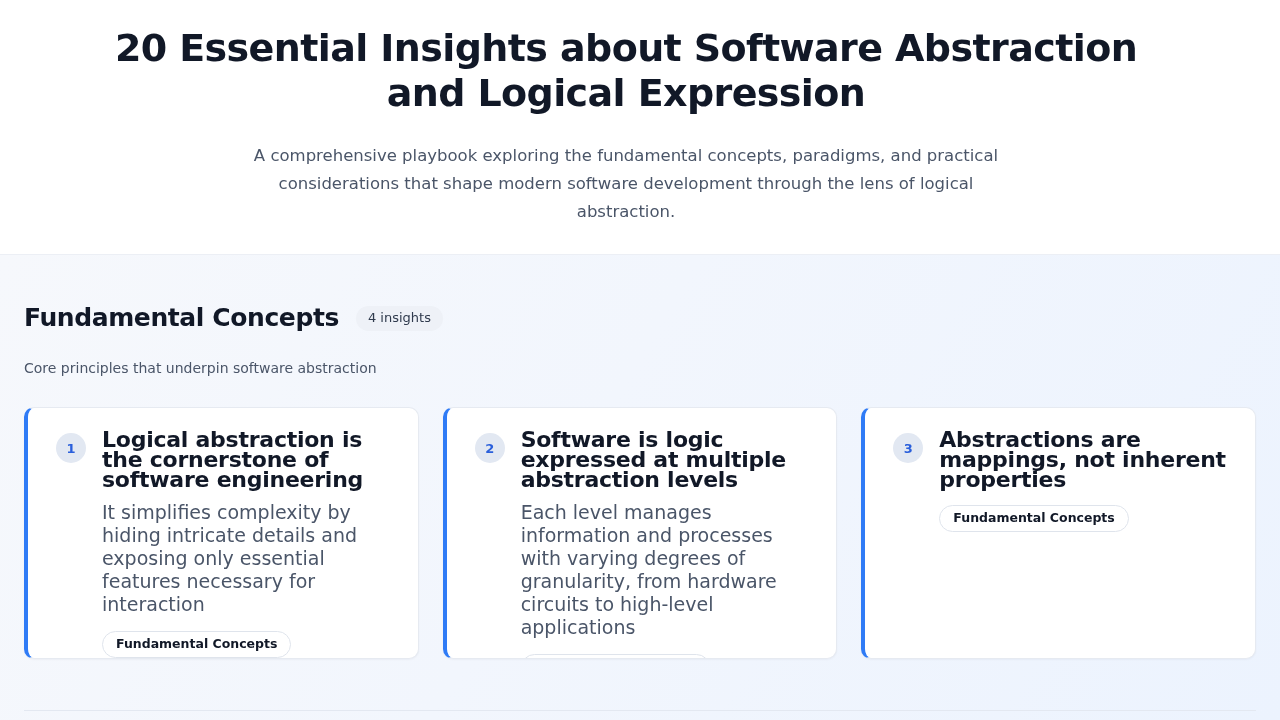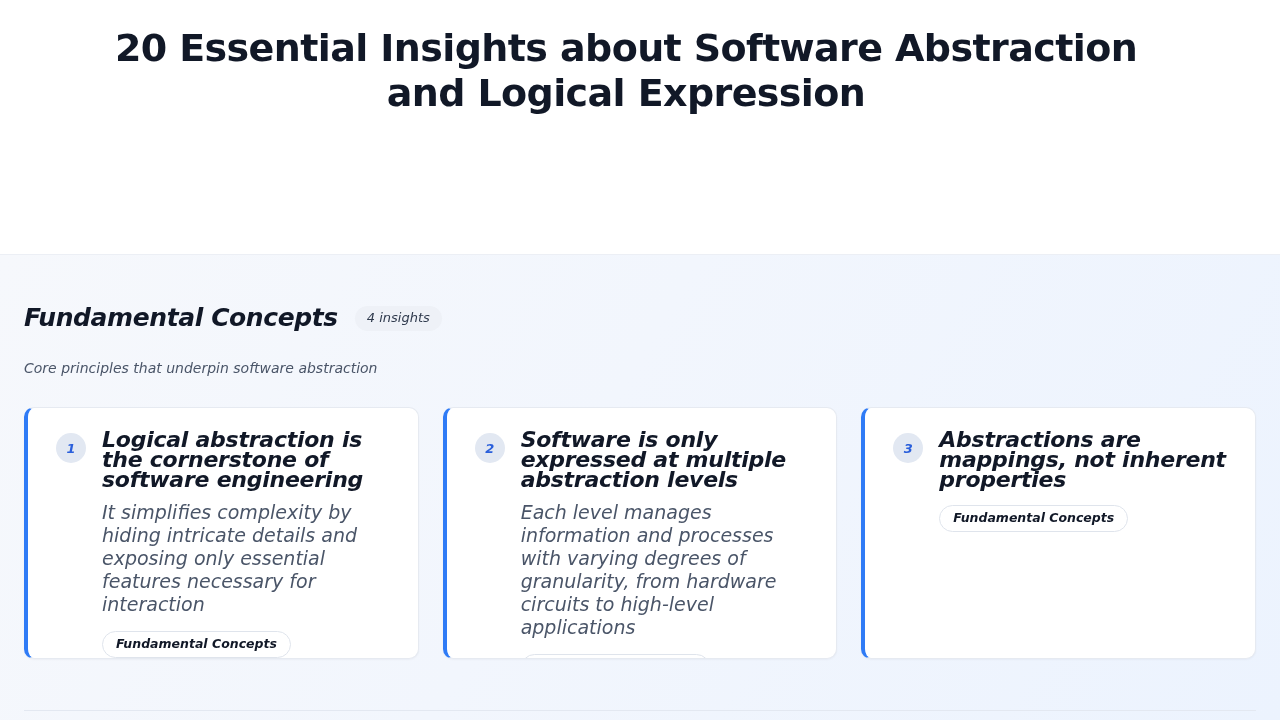--- a/index.html
+++ b/index.html
@@ -45,21 +45,20 @@
     color: #4a5568;
     font-weight: 400;
   }
 
   
   .section {
     background: linear-gradient(120deg, #f6f8fc 0%, #f2f6fd 45%, #ecf3fe 100%);
     height: 465px;
     padding: 48px 24px 12px 24px;
     position: relative;
-    font-style: italic;
   }
 
   .section-head {
     display: flex;
     align-items: center;
     gap: 17px;
   }
 
   .section-title {
     font-size: 25px;
@@ -167,20 +166,21 @@
     bottom: 9px;
     height: 1px;
     background: #e3e8f1;
   }
 </style>
 </head>
 <body>
 
 <header class="hero">
   <h1 class="hero-title">20 Essential Insights about Software Abstraction and Logical Expression</h1>
+  <p class="hero-subtitle">A comprehensive playbook exploring the fundamental concepts, paradigms, and practical considerations that shape modern software development through the lens of logical abstraction.</p>
 </header>
 
 <main class="section">
 
   <div class="section-head">
     <h2 class="section-title">Fundamental Concepts</h2>
     <span class="insight-count">4 insights</span>
   </div>
 
   <p class="section-sub">Core principles that underpin software abstraction</p>
@@ -195,21 +195,21 @@
           <p class="card-desc">It simplifies complexity by hiding intricate details and exposing only essential features necessary for interaction</p>
           <span class="card-tag">Fundamental Concepts</span>
         </div>
       </div>
     </article>
 
     <article class="card">
       <div class="card-head">
         <span class="card-num">2</span>
         <div class="card-body">
-          <h3 class="card-title">Software is only expressed at multiple abstraction levels</h3>
+          <h3 class="card-title">Software is logic expressed at multiple abstraction levels</h3>
           <p class="card-desc">Each level manages information and processes with varying degrees of granularity, from hardware circuits to high-level applications</p>
           <span class="card-tag">Fundamental Concepts</span>
         </div>
       </div>
     </article>
 
     <article class="card">
       <div class="card-head">
         <span class="card-num">3</span>
         <div class="card-body">

